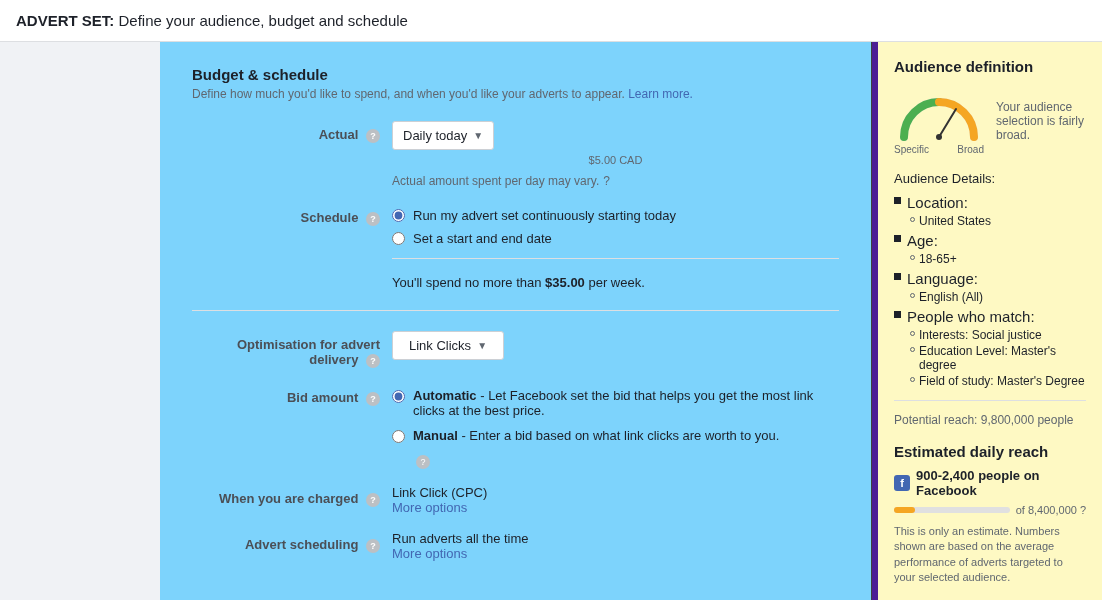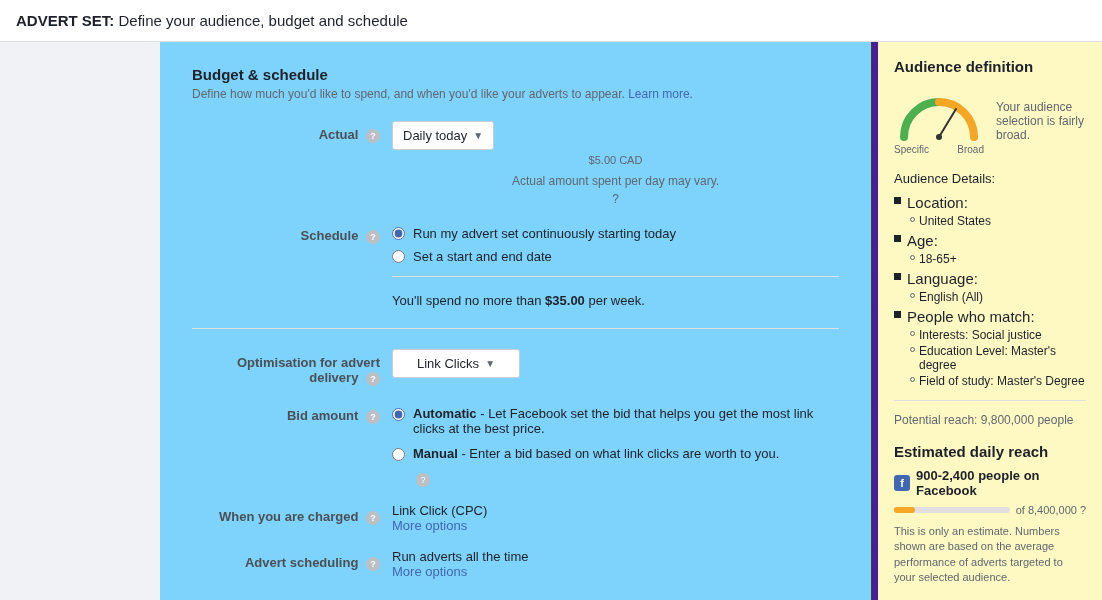--- a/index.html
+++ b/index.html
@@ -132,21 +132,20 @@
       text-align: center;
     }
 
     .vary-note {
       font-size: 12px;
       color: #606770;
       margin-top: 8px;
       display: flex;
       align-items: center;
       gap: 4px;
-      flex-direction: column;
     }
 
     .radio-group {
       margin-top: 4px;
     }
 
     .radio-option {
       display: flex;
       align-items: center;
       gap: 8px;
@@ -171,21 +170,21 @@
     .divider {
       border: none;
       border-top: 1px solid #dddfe2;
       margin: 20px 0;
     }
 
     .link-clicks-btn {
       background: #fff;
       border: 1px solid #ccd0d5;
       border-radius: 3px;
-      padding: 6px 24px;
+      padding: 6px 16px;
       font-size: 13px;
       cursor: pointer;
       display: flex;
       align-items: center;
       gap: 6px;
       color: #1d2129;
     }
 
     .bid-options {
       margin-top: 4px;

